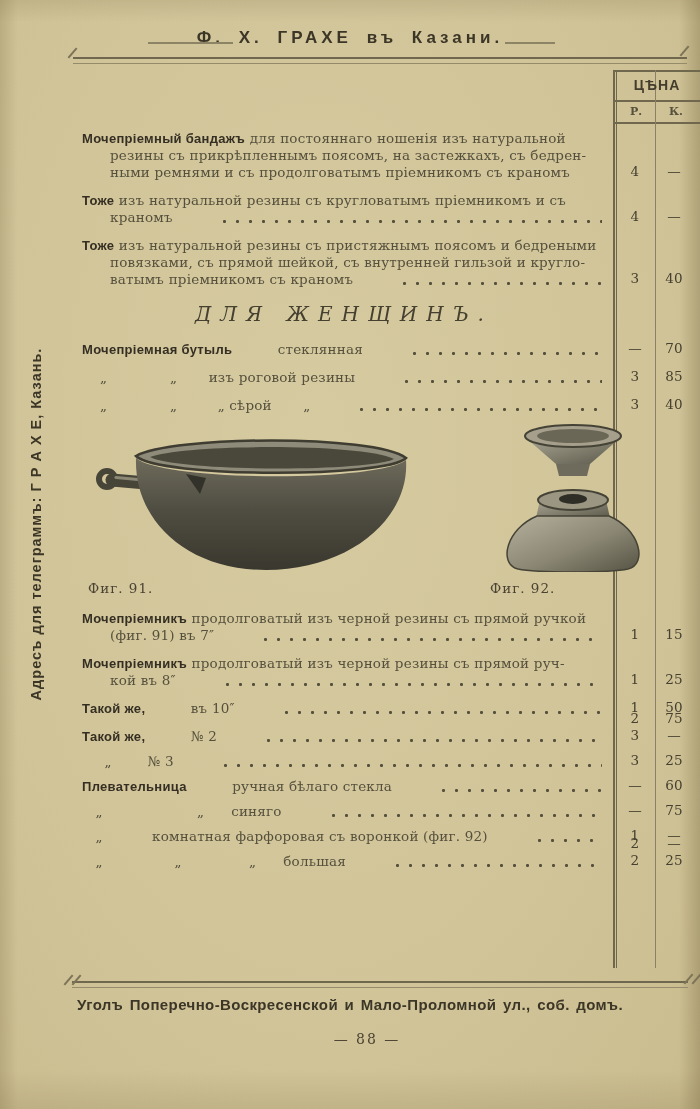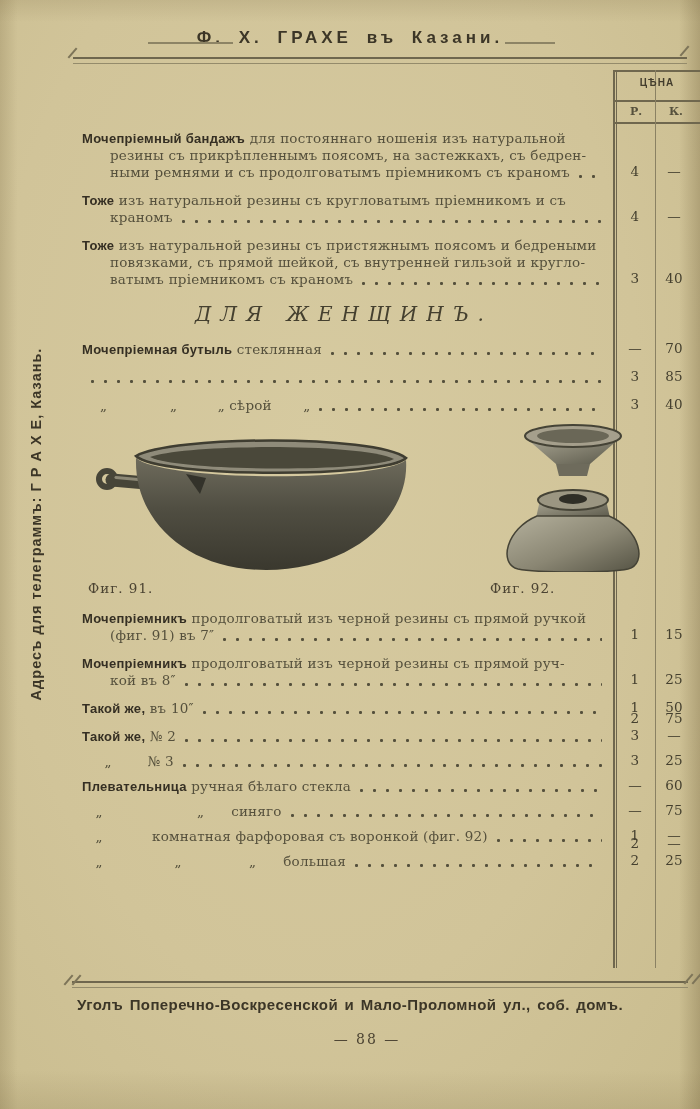--- a/index.html
+++ b/index.html
@@ -26,39 +26,39 @@
   .tick{position:absolute;width:13px;height:2px;background:#7d7458;transform:rotate(-50deg);}
   
   .hline{position:absolute;height:2px;background:#6f674e;}
   .ph-top{top:70px;left:613px;width:87px;}
   .ph-mid{top:100px;left:613px;width:87px;}
   .ph-bot{top:122px;left:613px;width:87px;}
   .v-double{position:absolute;left:613px;top:70px;height:898px;width:4px;
     border-left:2px solid #6f674e;border-right:1px solid #6f674e;box-sizing:border-box;}
   .v-mid{position:absolute;left:655px;top:70px;height:898px;width:1px;background:#8a8163;}
   .ph-title{position:absolute;top:77px;left:615px;width:84px;text-align:center;
-    font-family:"Liberation Sans",sans-serif;font-weight:bold;font-size:10px;
+    font-family:"Liberation Sans",sans-serif;font-weight:bold;font-size:14px;
     letter-spacing:1px;color:#433d2d;}
   .ph-rub,.ph-kop{position:absolute;top:105px;width:36px;text-align:center;
     font-size:11px;font-weight:bold;color:#55503c;}
   .ph-rub{left:618px;} .ph-kop{left:658px;}
   
   .sidebar-text{
     position:absolute;left:36px;top:524px;transform:translate(-50%,-50%) rotate(-90deg);
     white-space:nowrap;font-family:"Liberation Sans",sans-serif;font-weight:bold;
     font-size:14.5px;letter-spacing:1px;color:#3c3627;
   }
   
   #entries{position:absolute;top:130px;left:0;width:700px;}
   .entry{position:relative;margin:0 4px 11px 0;font-size:13.5px;line-height:17px;letter-spacing:.2px;}
   .entry.tight{margin-bottom:8px;}
   .etext{margin-left:82px;width:524px;}
   .eline{white-space:pre;}
   .eline.cont{padding-left:28px;}
-  .eline.last{display:flex;}
+  .eline.last{display:flex;gap:41px;}
   .lead{font-family:"Liberation Sans",sans-serif;font-weight:bold;font-size:13px;
     color:#352f23;letter-spacing:.3px;white-space:pre;}
   .lt{white-space:pre;color:#55503c;}
   .leader{flex:1 1 12px;height:17px;margin:0 4px 0 7px;
     background-image:radial-gradient(circle at 1.5px 1.5px, #55503c 1.3px, rgba(0,0,0,0) 1.7px);
     background-size:13px 3px;background-repeat:repeat-x;background-position:2px 11px;}
   .price{position:absolute;bottom:1px;width:36px;text-align:center;
     font-size:13.5px;color:#45402f;}
   .price.rub{left:617px;} .price.kop{left:656px;}
   
@@ -134,21 +134,21 @@
     <div class="entry">
       <div class="etext">
         <div class="eline first last"><b class="lead">Мочепріемная бутыль</b><span class="lt"> стеклянная</span><span class="leader"></span></div>
       </div>
       <span class="price rub">—</span>
       <span class="price kop">70</span>
     </div>
 
     <div class="entry">
       <div class="etext">
-        <div class="eline first last"><span class="leader"></span></div>
+        <div class="eline first last"><span class="lt">    „              „       изъ роговой резины</span><span class="leader"></span></div>
       </div>
       <span class="price rub">3</span>
       <span class="price kop">85</span>
     </div>
 
     <div class="entry tight">
       <div class="etext">
         <div class="eline first last"><span class="lt">    „              „         „ сѣрой       „</span><span class="leader"></span></div>
       </div>
       <span class="price rub">3</span>

